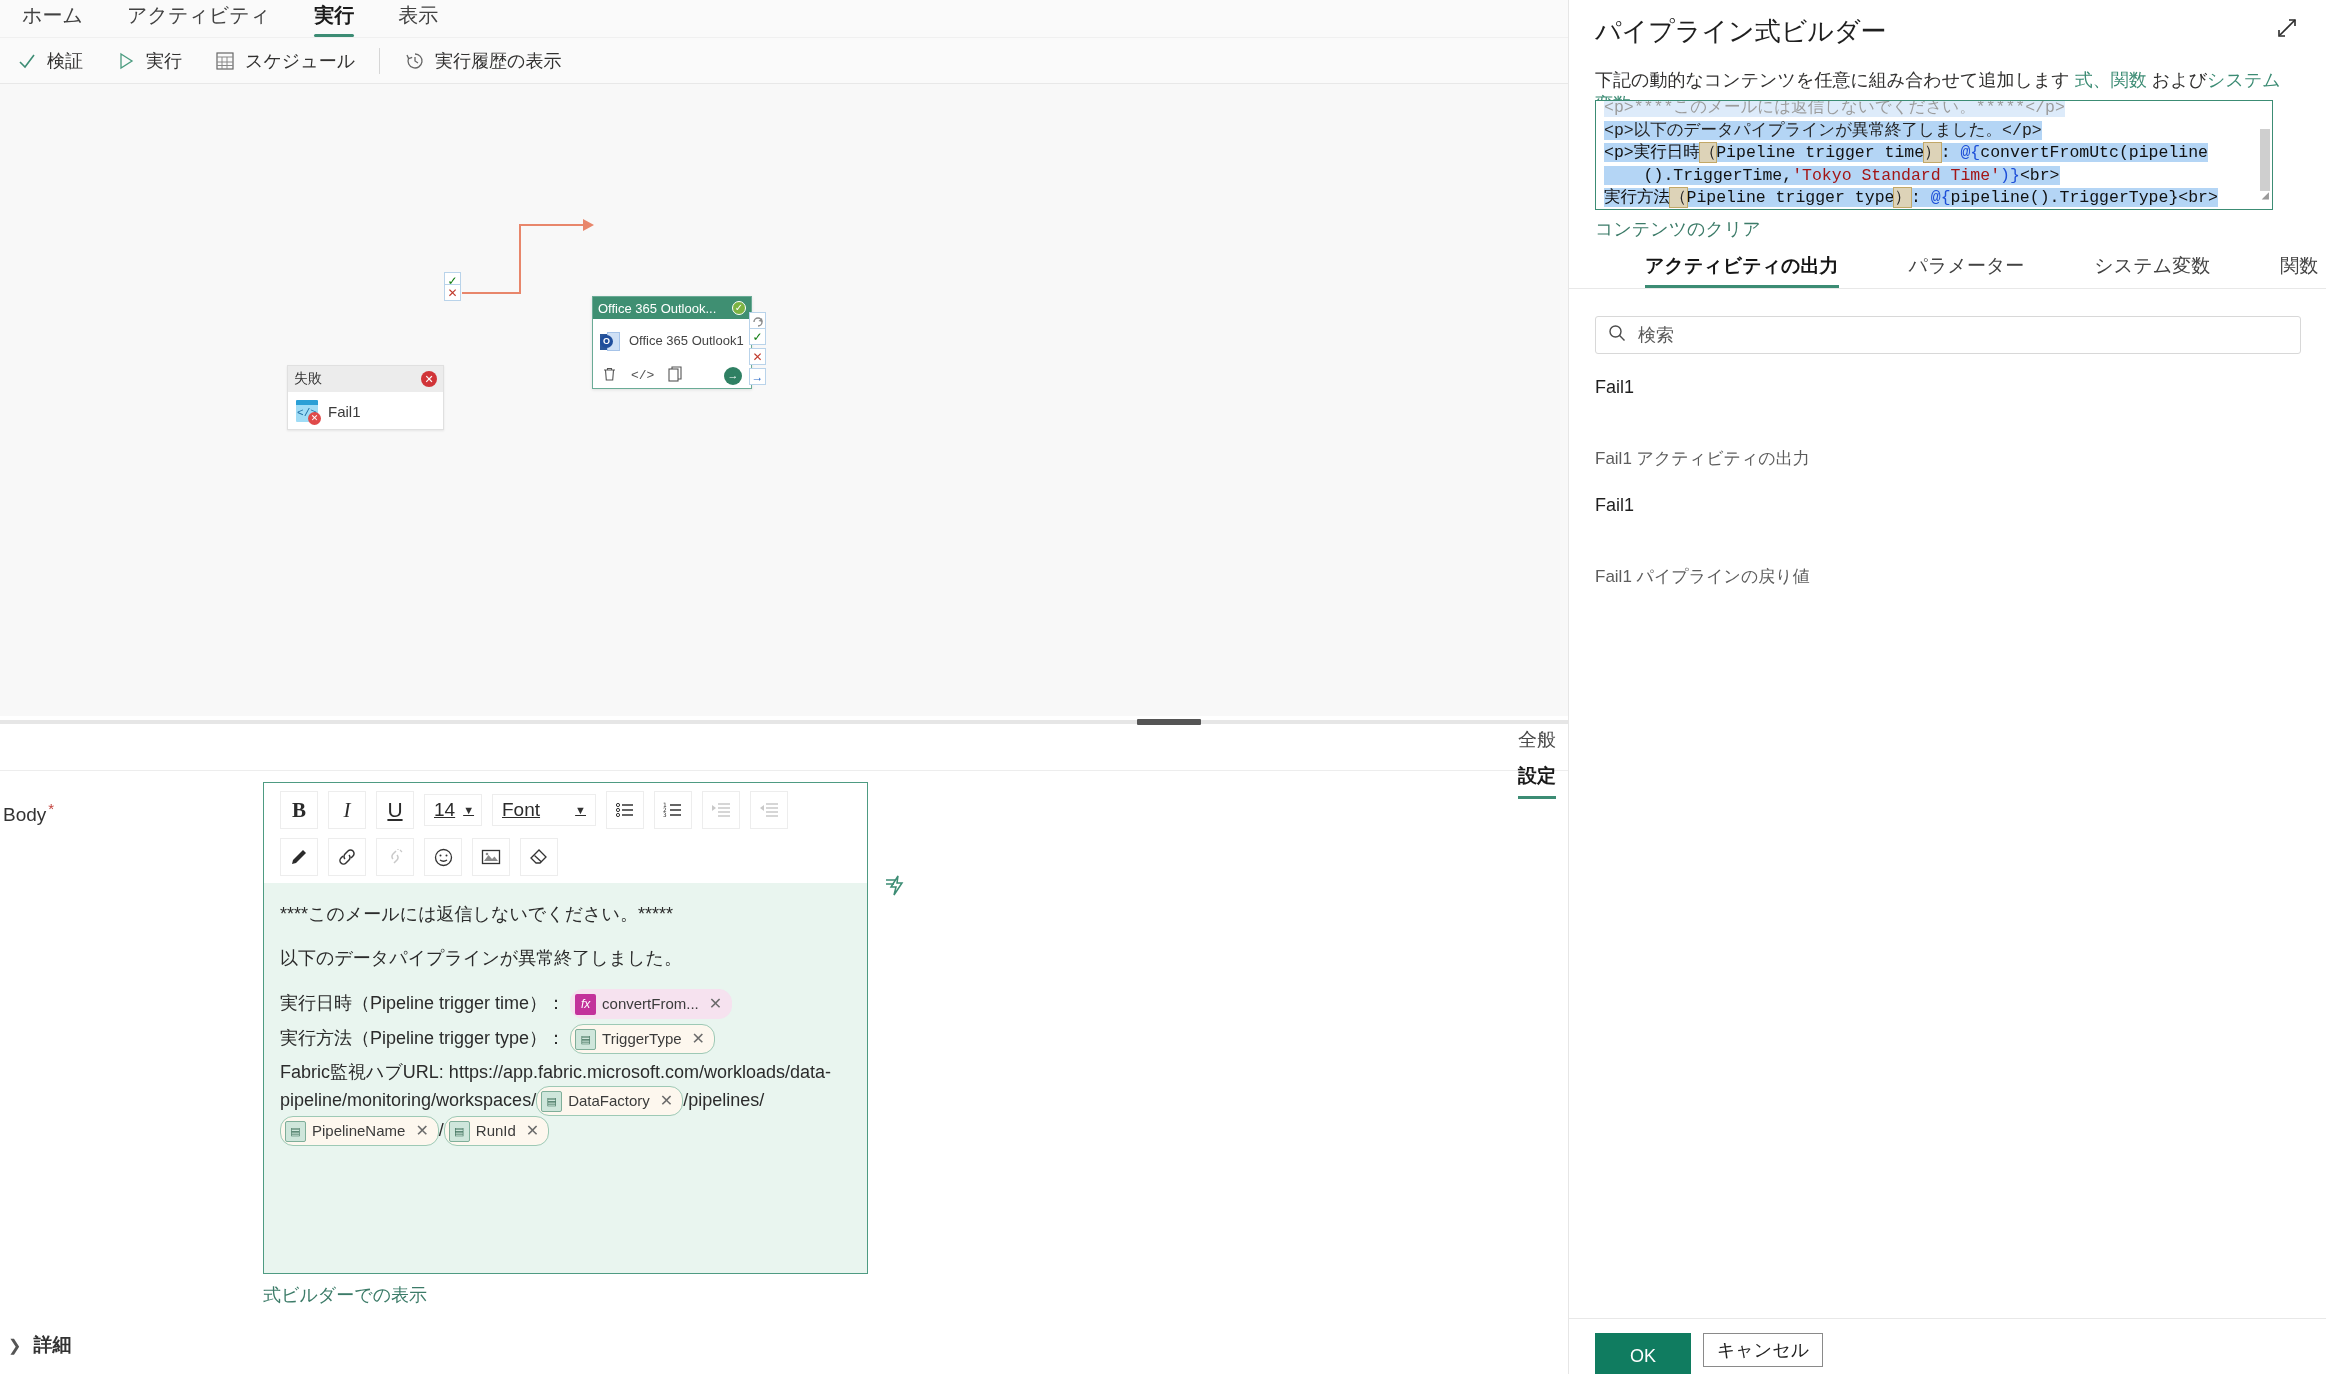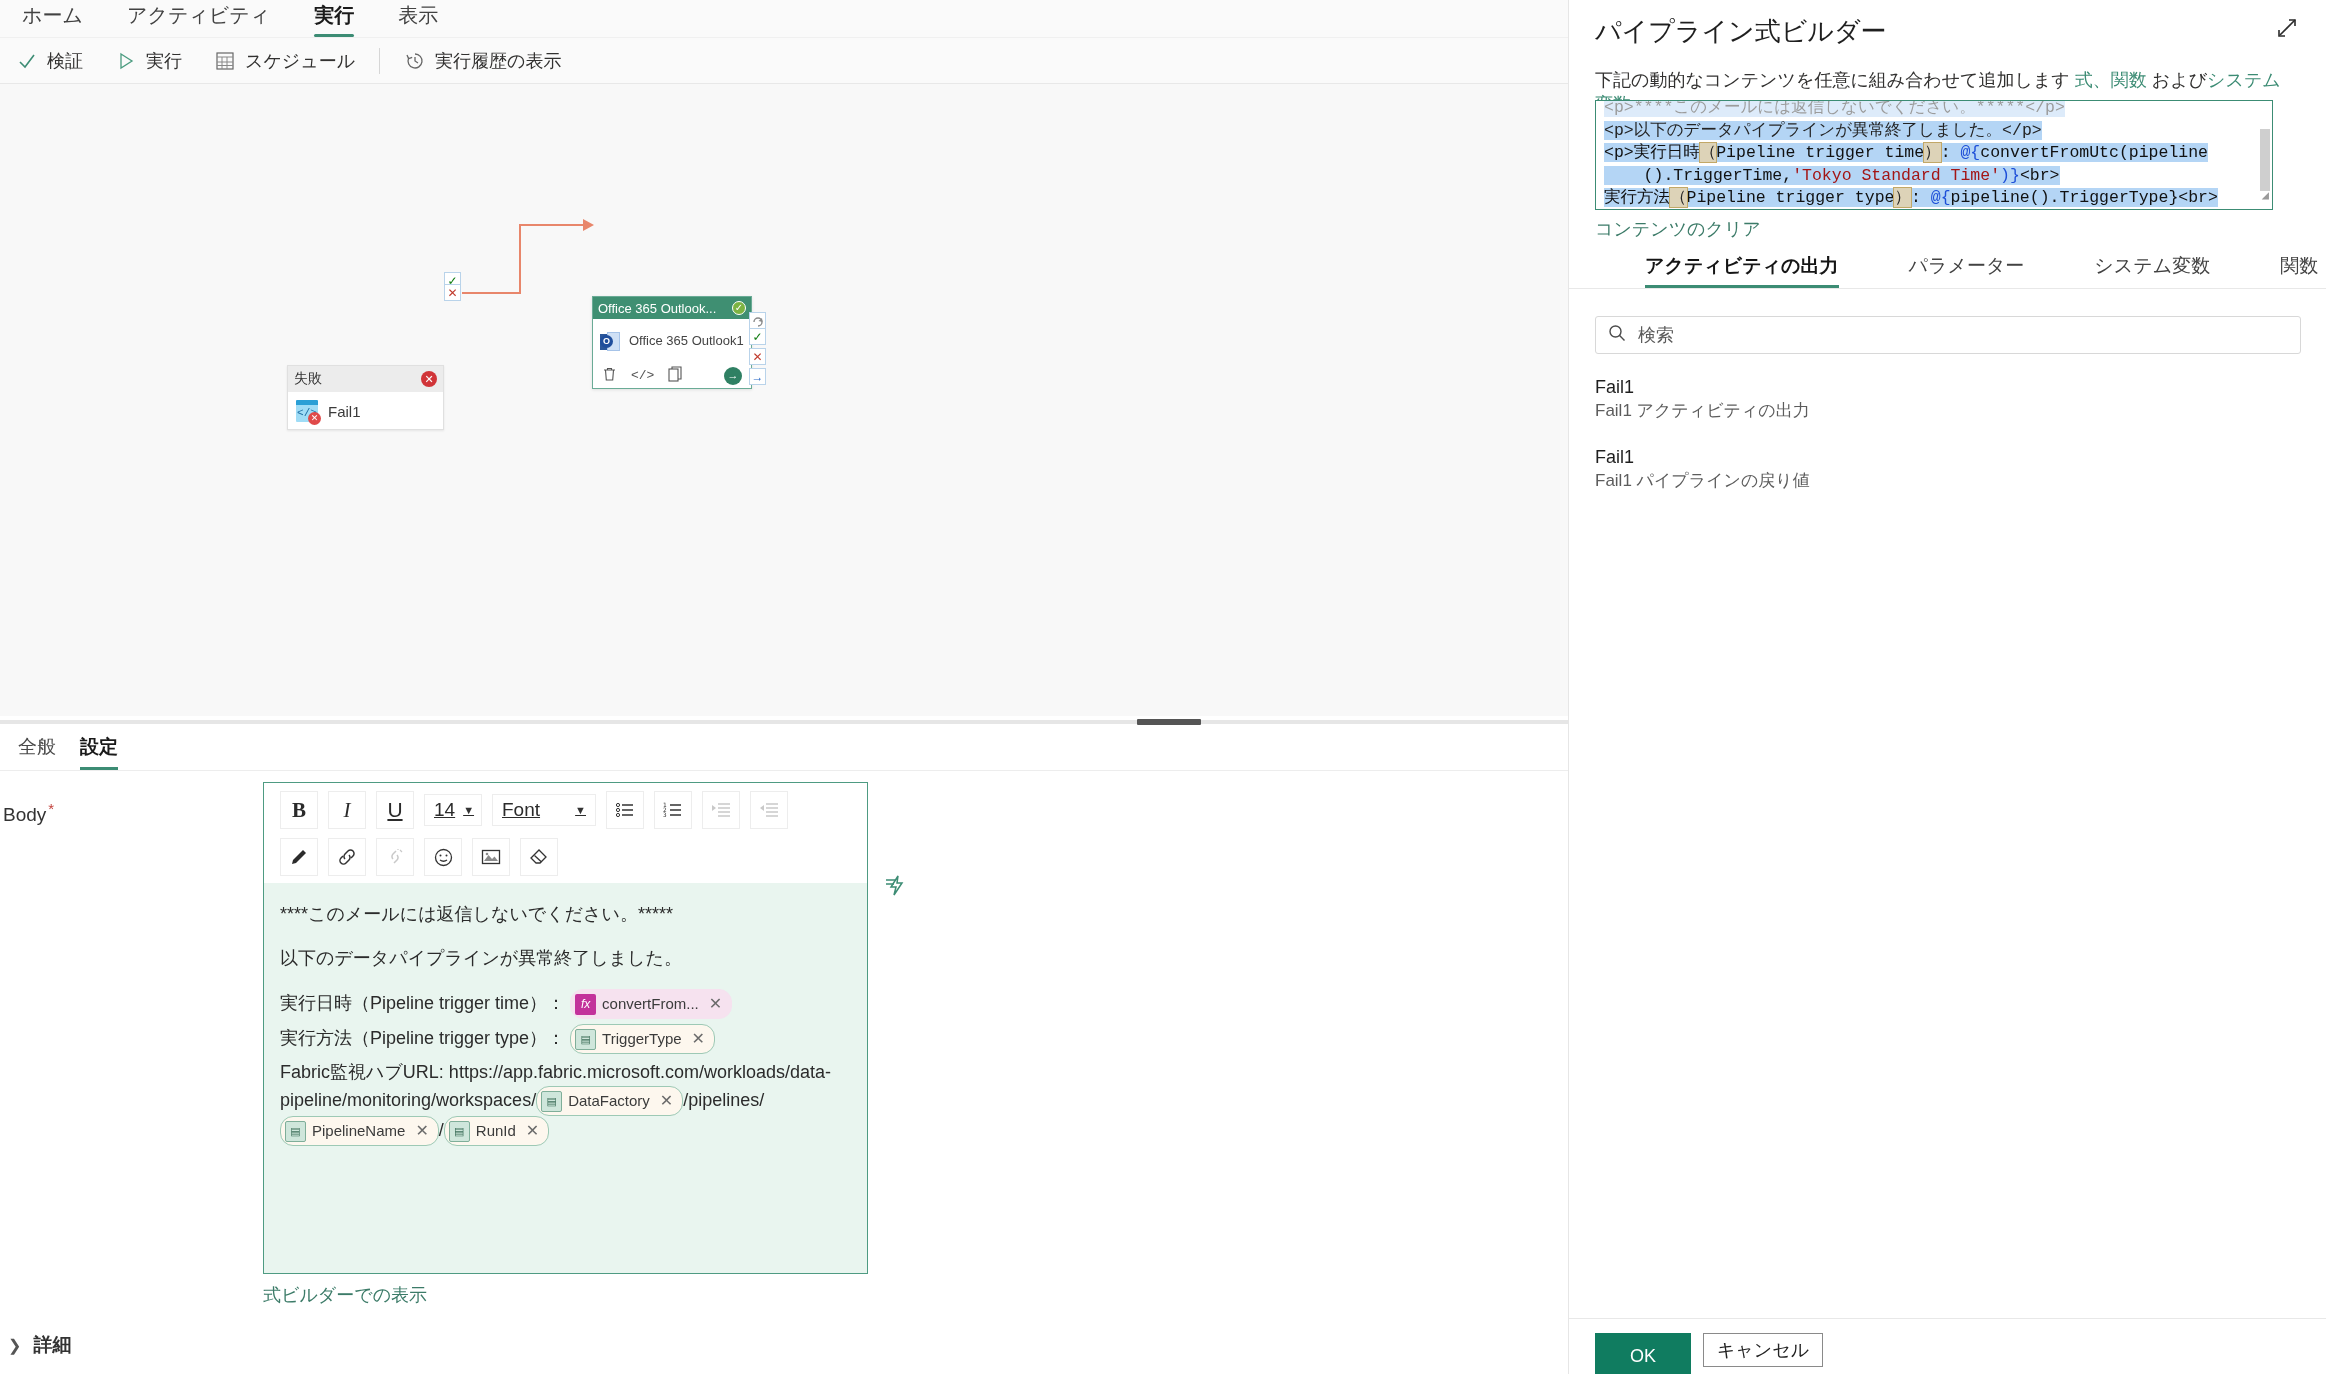--- a/index.html
+++ b/index.html
@@ -152,21 +152,21 @@
   #splitter .bar { position: absolute; left: 0; top: 4px; width: 1568px; height: 4px; background: #e6e6e6; }
   #splitter .grip { position: absolute; left: 1137px; top: 3px; width: 64px; height: 6px; background: #555; border-radius: 1px; }
 
   
   #props {
     position: absolute; left: 0; top: 727px; width: 1568px; height: 647px;
     background: #ffffff;
   }
   #props-tabs {
     position: absolute; left: 0; top: 0; width: 1568px; height: 44px;
-    display: flex; align-items: flex-end; border-bottom: 1px solid #ededed;
+    display: flex; align-items: flex-end; border-bottom: 1px solid #ededed; flex-direction: column;
   }
   .ptab {
     position: relative; padding: 0 12px 10px 12px; font-size: 19px; color: #4a4a4a; cursor: pointer;
   }
   .ptab:first-child { margin-left: 6px; }
   .ptab.active { font-weight: bold; color: #1a1a1a; }
   .ptab.active::after {
     content: ""; position: absolute; left: 12px; right: 12px; bottom: 0;
     height: 3px; background: #3c8c74;
   }
@@ -292,21 +292,21 @@
   }
   #search-box .mag { font-size: 17px; color: #4b4b4b; }
   #search-box input {
     border: 0; outline: 0; font-size: 18px; color: #2b2b2b; width: 100%;
     font-family: "Liberation Sans", sans-serif; background: transparent;
   }
   #search-box input::placeholder { color: #5a5a5a; }
   #dyn-list { position: absolute; left: 26px; top: 375px; width: 706px; }
   .dyn-item { margin-bottom: 22px; cursor: pointer; }
   .dyn-item .dt { font-size: 18px; color: #1f1f1f; line-height: 24px; }
-  .dyn-item .dd { font-size: 17px; color: #5c5c5c; line-height: 24px; }
+  .dyn-item .dd { font-size: 17px; color: #5c5c5c; line-height: 24px; margin-top: 48px; }
 
   #rp-footer-rule {
     position: absolute; left: 0; top: 1318px; width: 758px; height: 1px; background: #e8e8e8;
   }
   #rp-footer {
     position: absolute; left: 26px; top: 1333px; display: flex; gap: 12px;
   }
   .btn-primary {
     min-width: 96px; height: 46px; background: #107c60; color: #fff; border: 1px solid #107c60;
     font-size: 18px; display: flex; align-items: center; justify-content: center; cursor: pointer;

